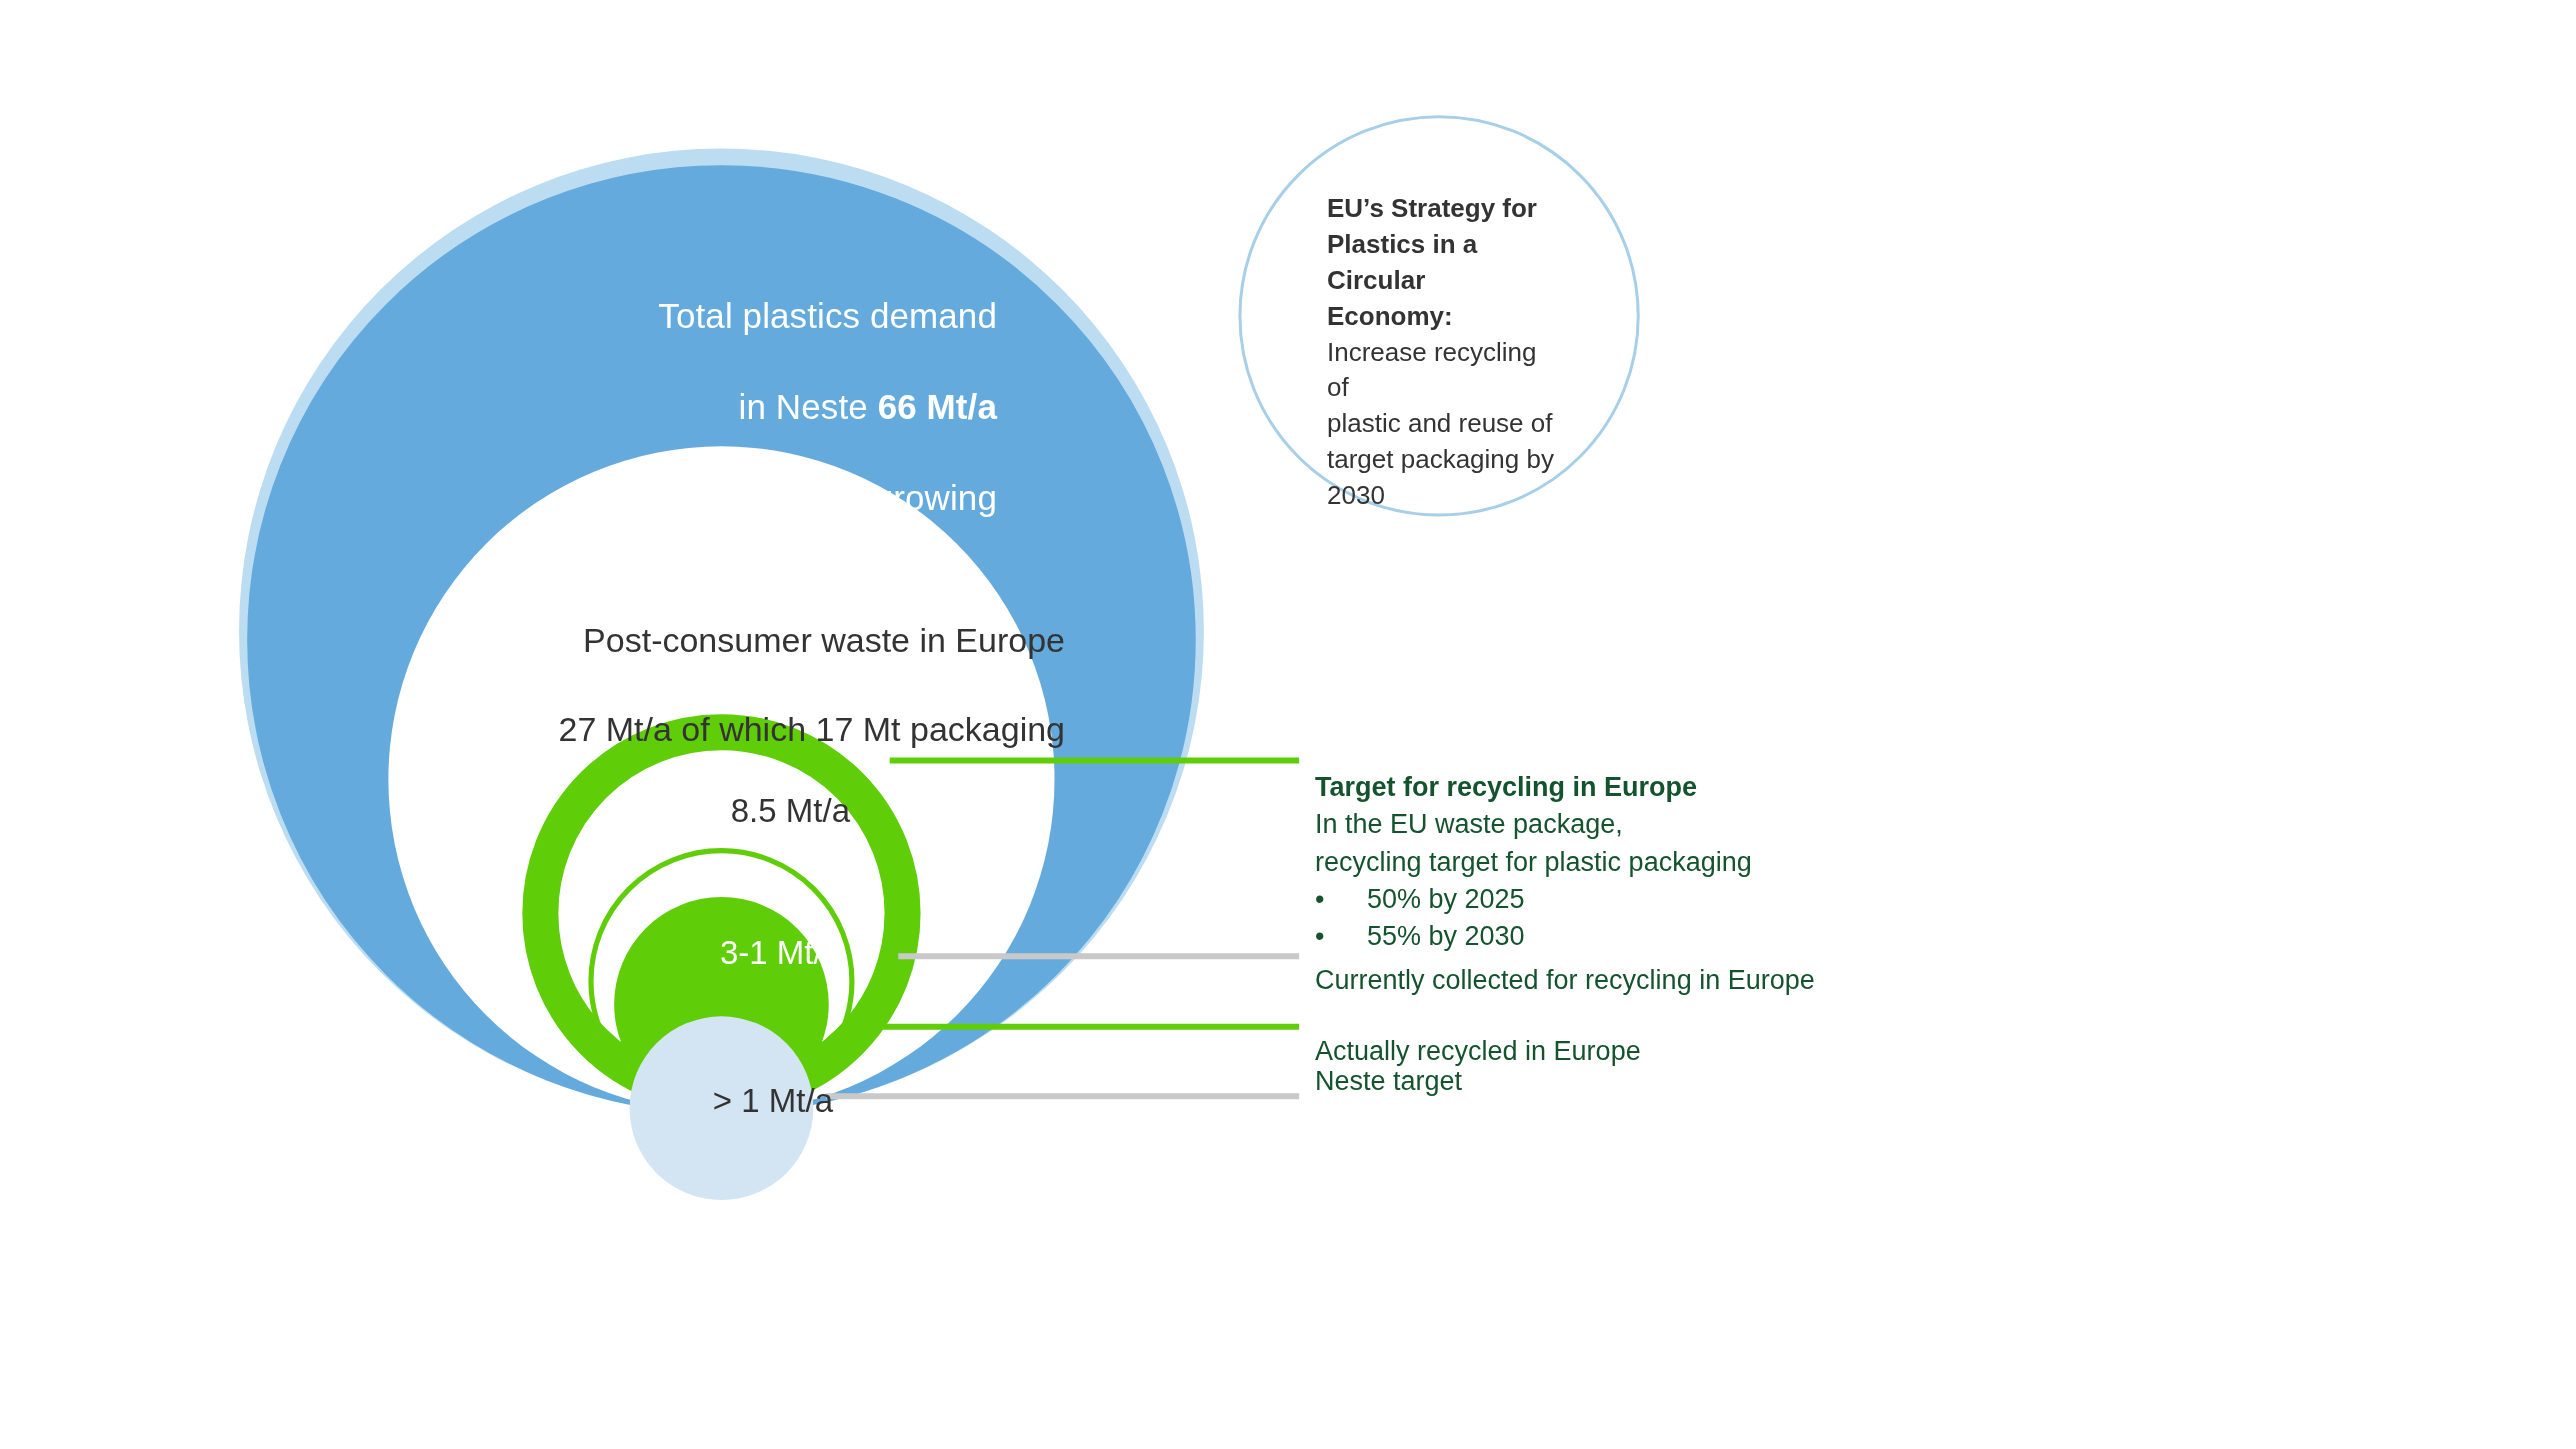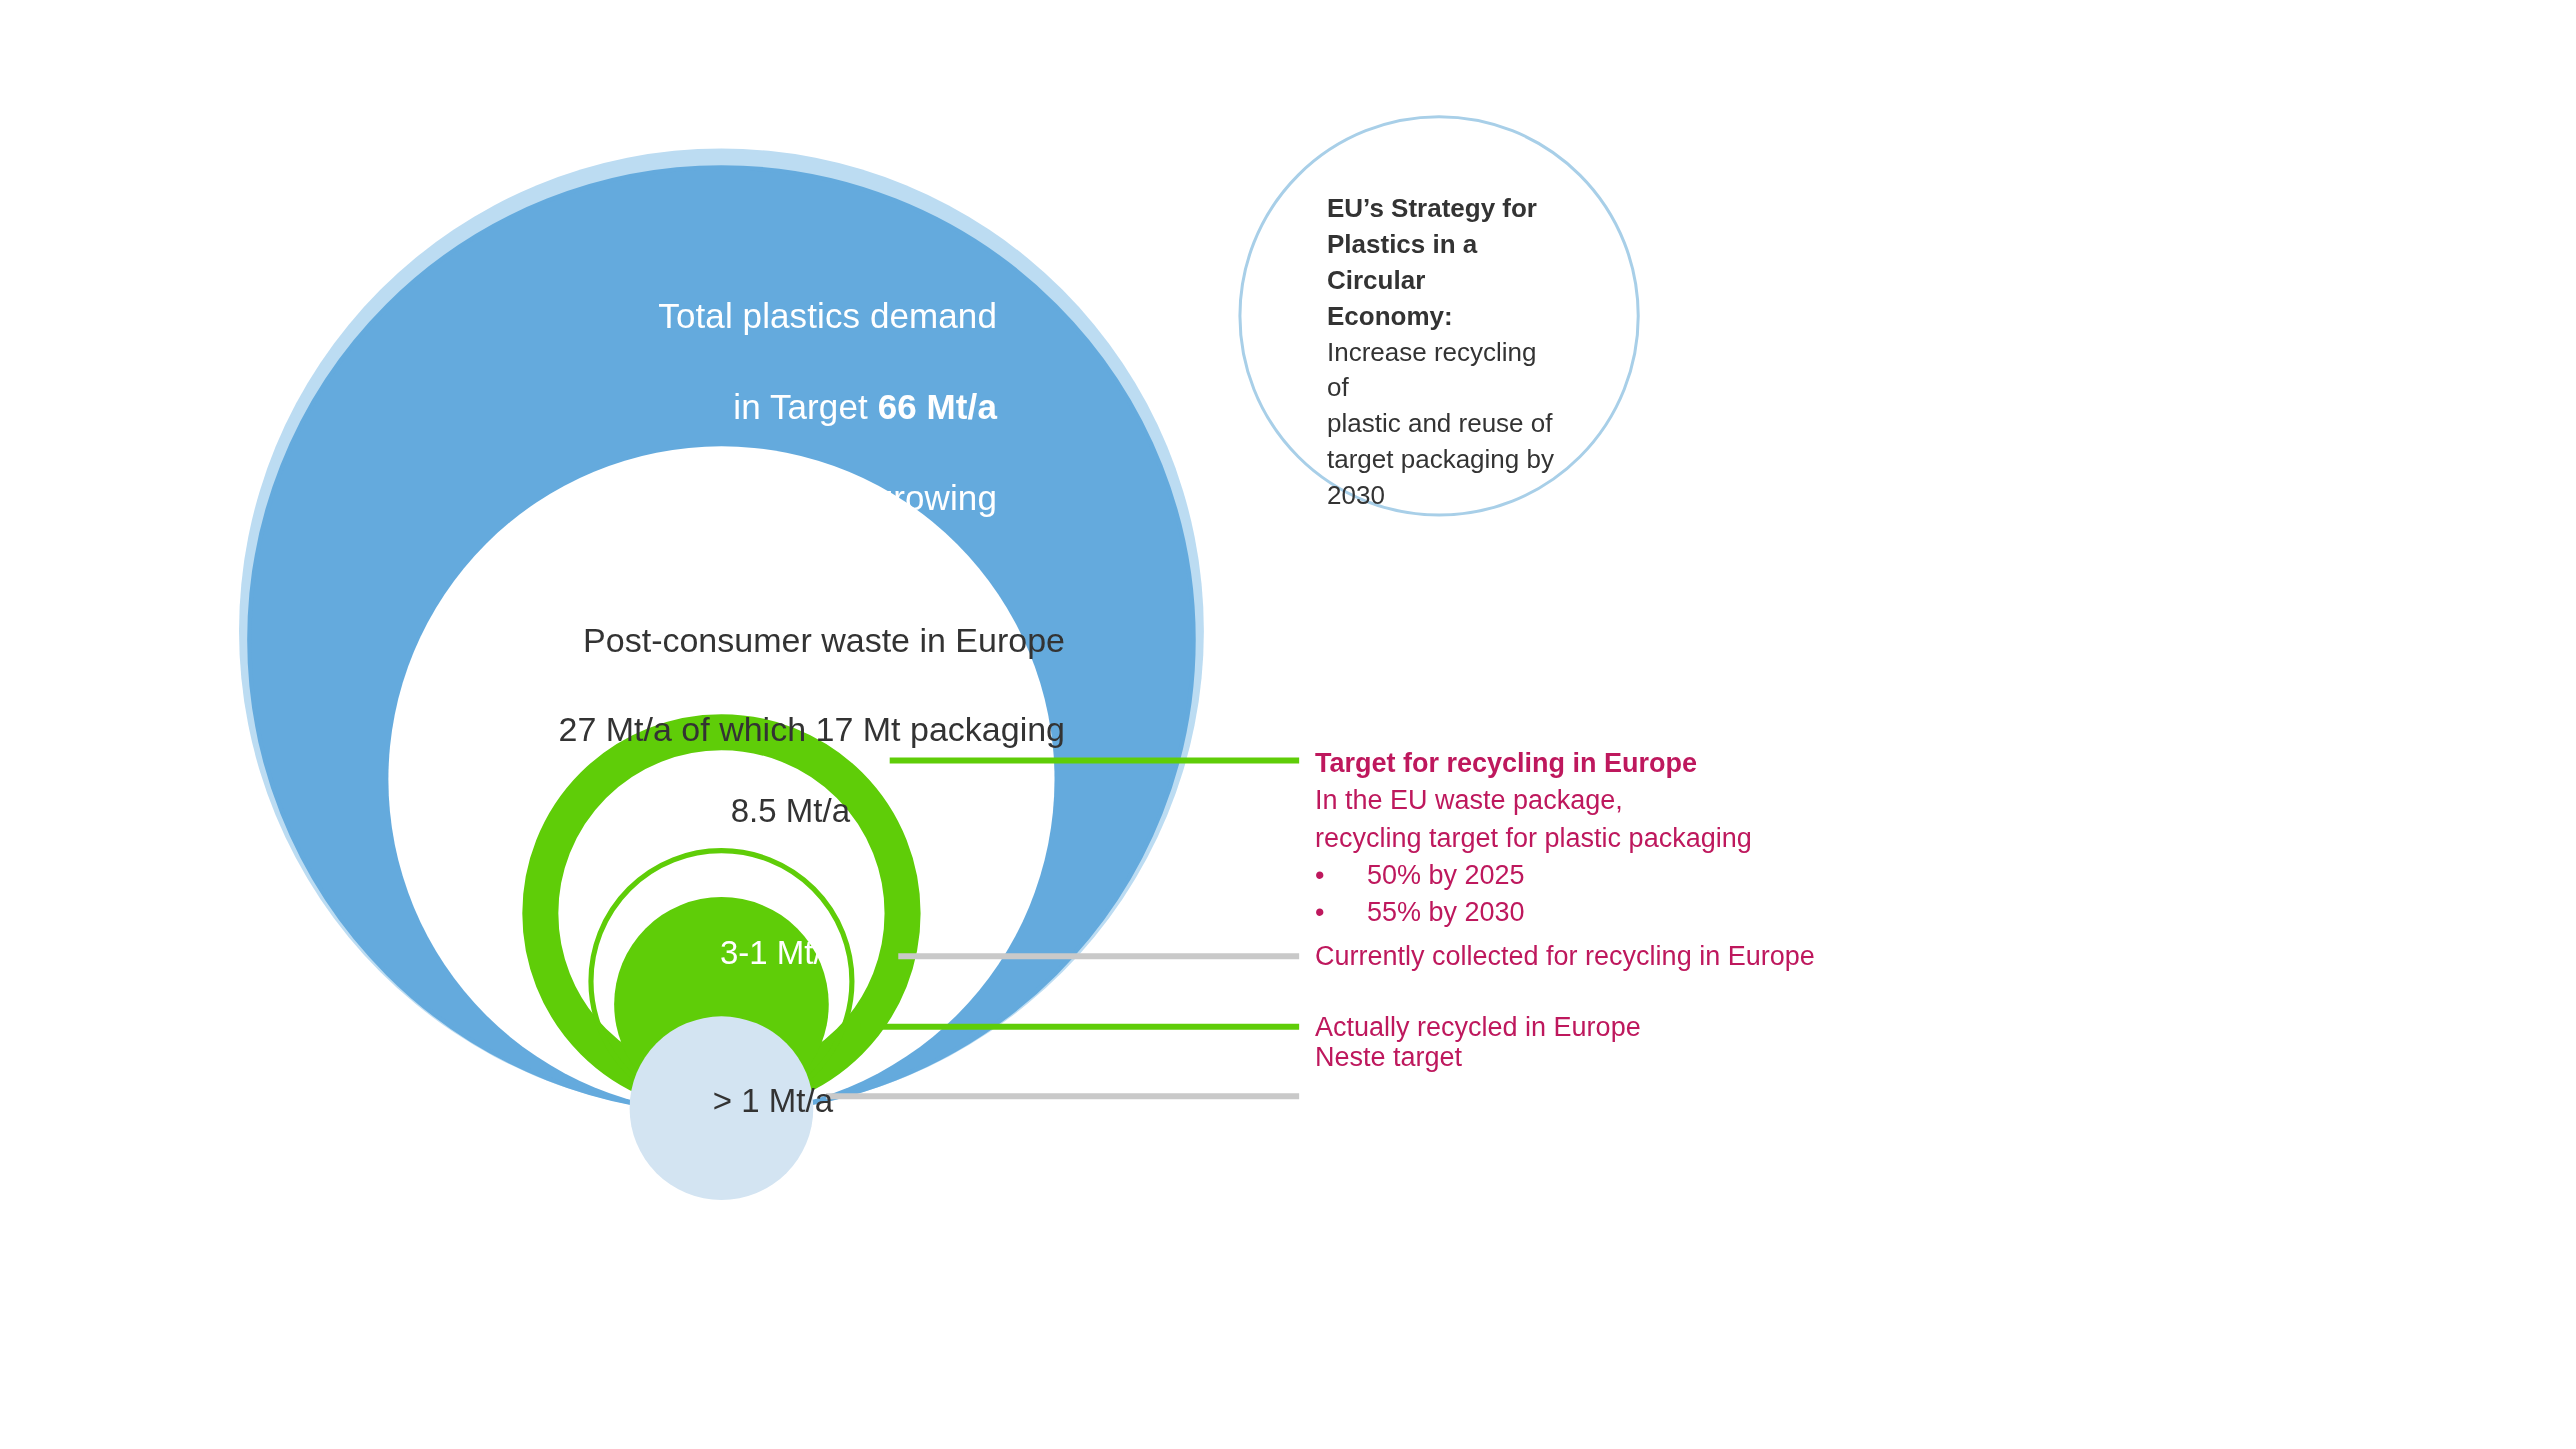--- a/index.html
+++ b/index.html
@@ -94,21 +94,22 @@
     font-weight: bold;
     display: block;
   }
   #eu-text .eu-body {
     display: block;
   }
 
   
   .legend-block {
     position: absolute;
-    color: #be185d;
+    color: #14532d;
+    margin-top: 24px;
   }
   #legend-target {
     left: 1315px;
     top: 745px;
     width: 730px;
     font-size: 27px;
     line-height: 1.38;
   }
   #legend-target .lt-title {
     font-weight: bold;
@@ -184,21 +185,21 @@
 
     <line x1="1046" y1="1114" x2="1513" y2="1114" stroke="#c9c9c9" stroke-width="7"></line>
 
     <line x1="1002" y1="1196" x2="1513" y2="1196" stroke="#5fcd08" stroke-width="7"></line>
 
     <line x1="962" y1="1277" x2="1513" y2="1277" stroke="#c9c9c9" stroke-width="7"></line>
   </svg>
 
   <div class="txt" id="demand-label">
     <span>Total plastics demand</span><br>
-    <span>in Target </span><span class="b">66 Mt/a</span><br>
+    <span>in Neste </span><span class="b">66 Mt/a</span><br>
     <span>and growing</span>
   </div>
 
   <div class="txt" id="waste-label">
     <span>Post-consumer waste in Europe</span><br>
     <span>27 Mt/a of which 17 Mt packaging</span>
   </div>
 
   <div class="txt" id="val-85">8.5 Mt/a</div>
   <div class="txt" id="val-34">3-1 Mt/a</div>

